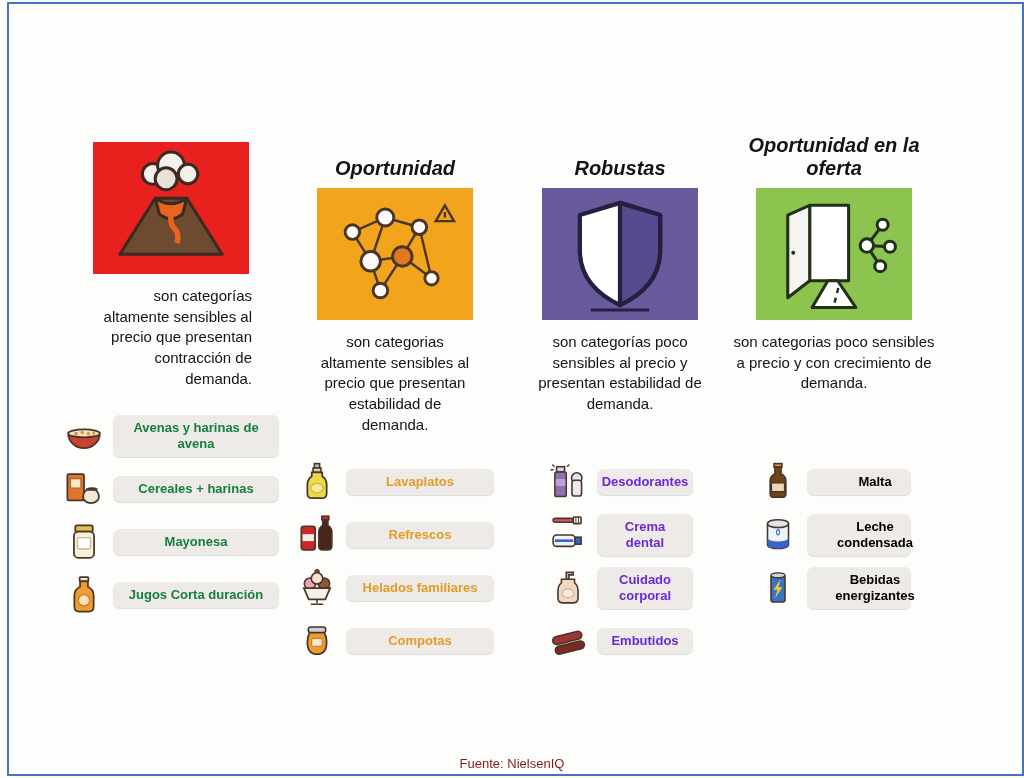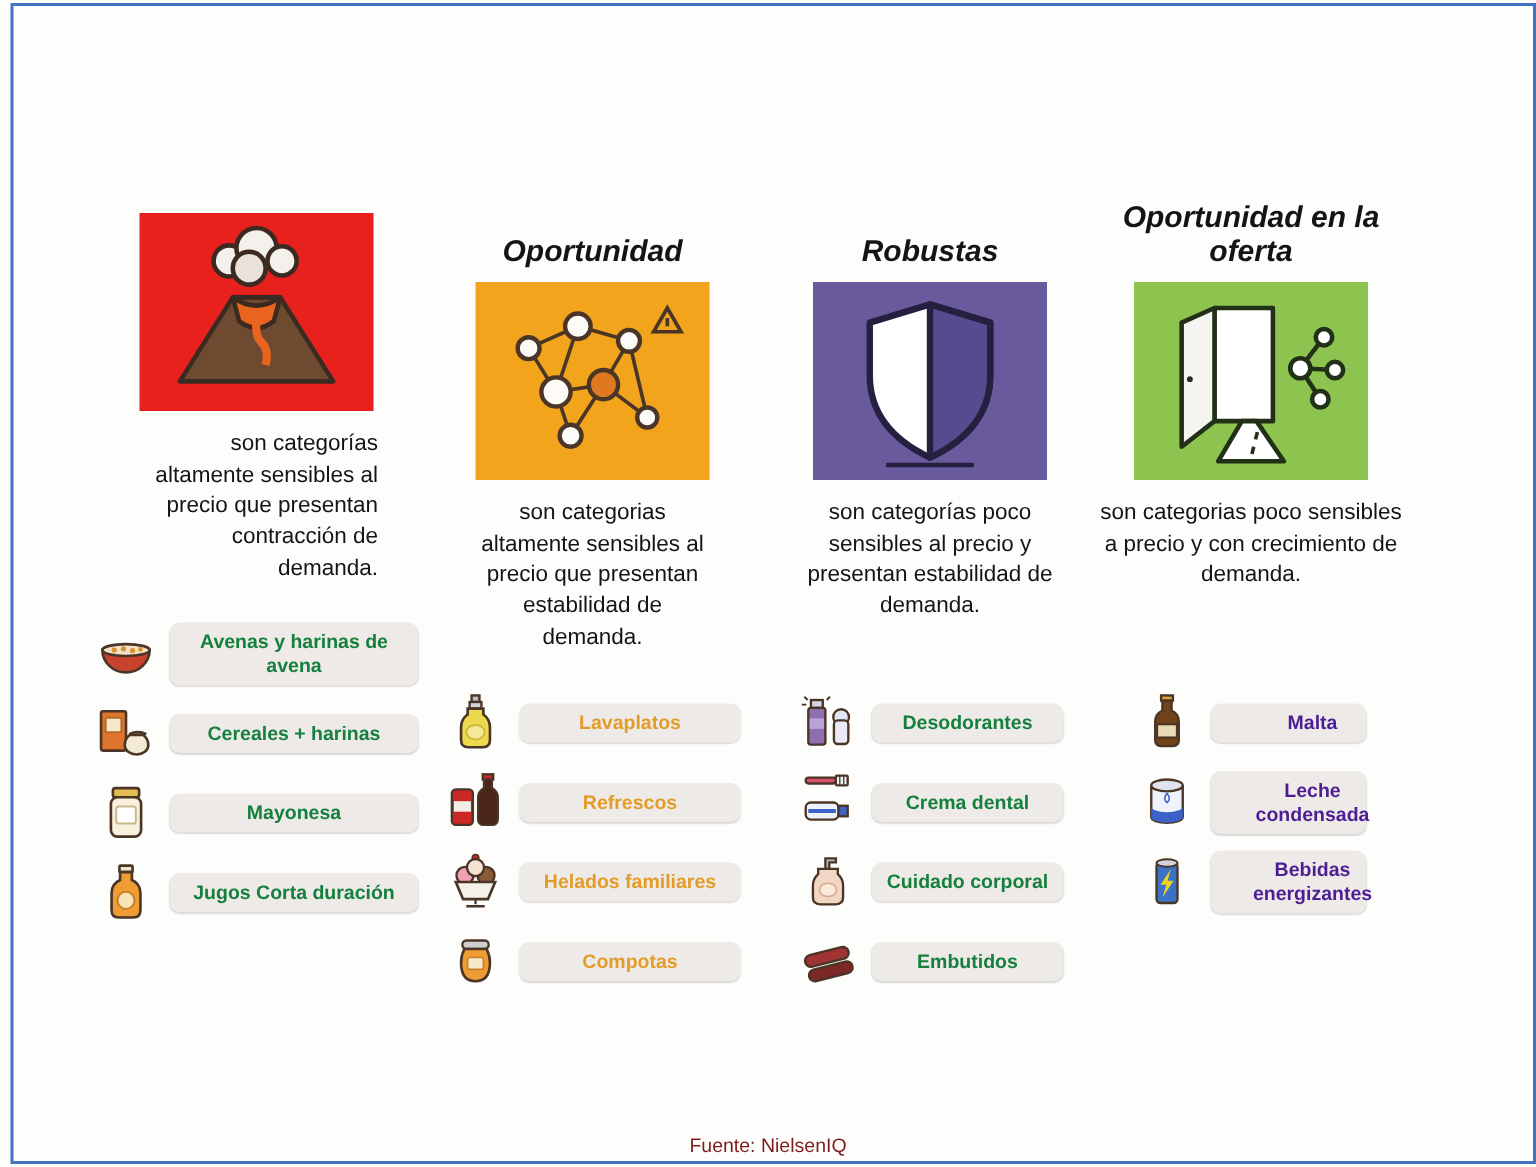--- a/index.html
+++ b/index.html
@@ -55,22 +55,22 @@
   .pill {
     background:#edeae7; border-radius:7px; padding:5px 8px;
     font-size:13px; font-weight:bold; line-height:1.25;
     display:flex; align-items:center; justify-content:center;
     min-height:26px;
     box-shadow:0 1px 1px rgba(0,0,0,0.14);
     text-align:center;
   }
   .pill-red    { color:#15803d; width:166px; }
   .pill-orange { color:#e39c28; width:148px; }
-  .pill-purple { color:#15803d; width:128px; }
-  .pill-green  { color:#4c1d95; width:104px;padding-left:40px; }
+  .pill-purple { color:#6d28d9; width:96px; }
+  .pill-green  { color:#000000; width:104px;padding-left:40px; }
 
   .source {
     position:absolute; left:0; right:0; bottom:7px;
     text-align:center; font-size:13px; color:#7f1d1d;
   }
   .defs-holder { position:absolute; width:0; height:0; overflow:hidden; }
 </style>
 </head>
 <body>
 

